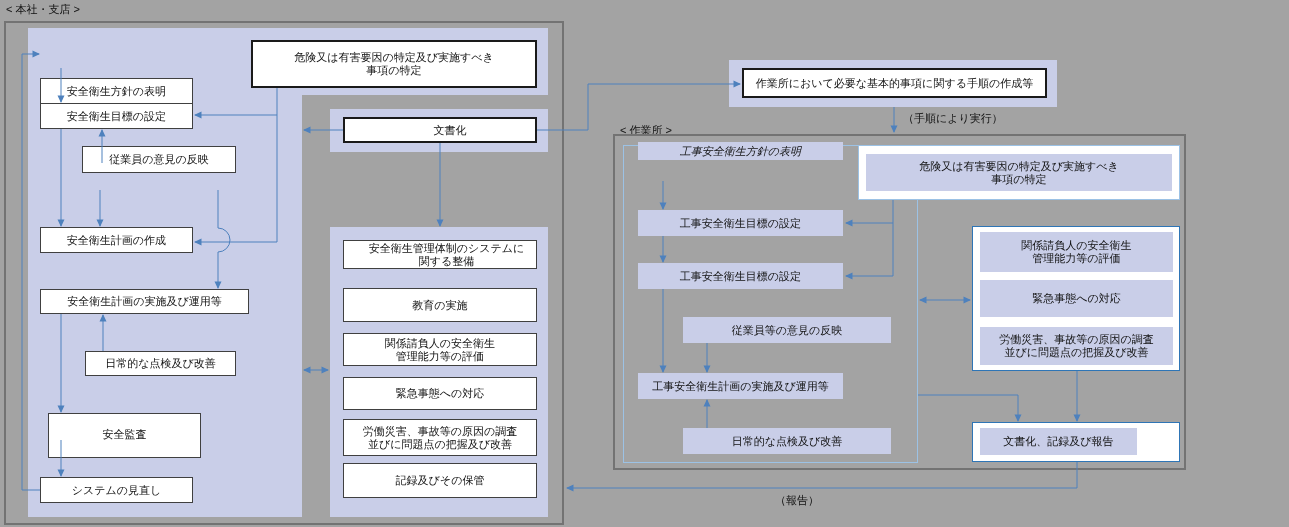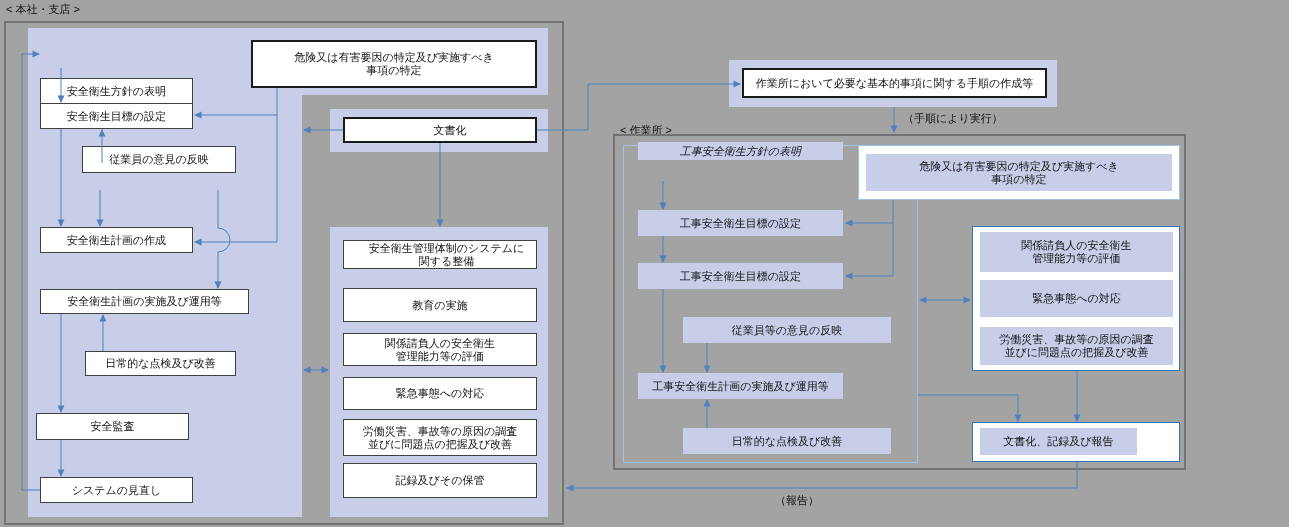--- a/index.html
+++ b/index.html
@@ -39,21 +39,21 @@
   <div class="panel" style="left:300px;top:28px;width:248px;height:67px;"></div>
   <div class="panel" style="left:330px;top:109px;width:218px;height:43px;"></div>
   <div class="panel" style="left:330px;top:227px;width:218px;height:290px;"></div>
 
   <div class="box wbox" style="left:40px;top:42px;width:153px;height:26px;margin-top:36px;">安全衛生方針の表明</div>
   <div class="box wbox" style="left:40px;top:103px;width:153px;height:26px;">安全衛生目標の設定</div>
   <div class="box wbox" style="left:82px;top:146px;width:154px;height:27px;">従業員の意見の反映</div>
   <div class="box wbox" style="left:40px;top:227px;width:153px;height:26px;">安全衛生計画の作成</div>
   <div class="box wbox" style="left:40px;top:289px;width:209px;height:25px;">安全衛生計画の実施及び運用等</div>
   <div class="box wbox" style="left:85px;top:351px;width:151px;height:25px;">日常的な点検及び改善</div>
-  <div class="box wbox" style="left:36px;top:413px;width:153px;height:27px;">安全監査</div>
+  <div class="box wbox" style="left:48px;top:413px;width:153px;height:45px;font-family:Liberation Mono, monospace;">安全監査</div>
   <div class="box wbox" style="left:40px;top:477px;width:153px;height:26px;">システムの見直し</div>
 
   <div class="box wbox heavy" style="left:251px;top:40px;width:286px;height:48px;">危険又は有害要因の特定及び実施すべき
 事項の特定</div>
   <div class="box wbox heavy" style="left:343px;top:117px;width:194px;height:26px;padding-left:20px;">文書化</div>
 
   <div class="box wbox" style="left:343px;top:240px;width:194px;height:29px;padding-left:13px;">安全衛生管理体制のシステムに
 関する整備</div>
   <div class="box wbox" style="left:343px;top:288px;width:194px;height:34px;">教育の実施</div>
   <div class="box wbox" style="left:343px;top:333px;width:194px;height:33px;">関係請負人の安全衛生

